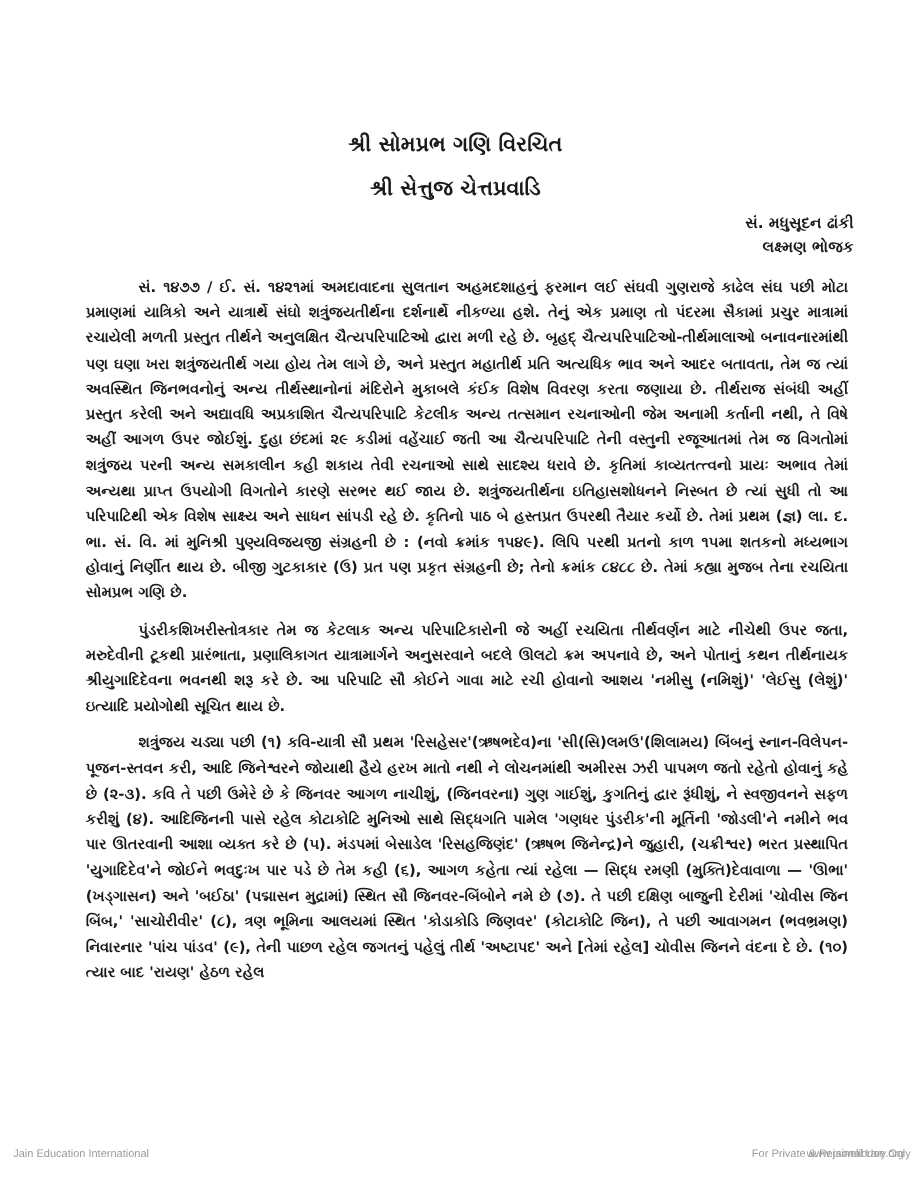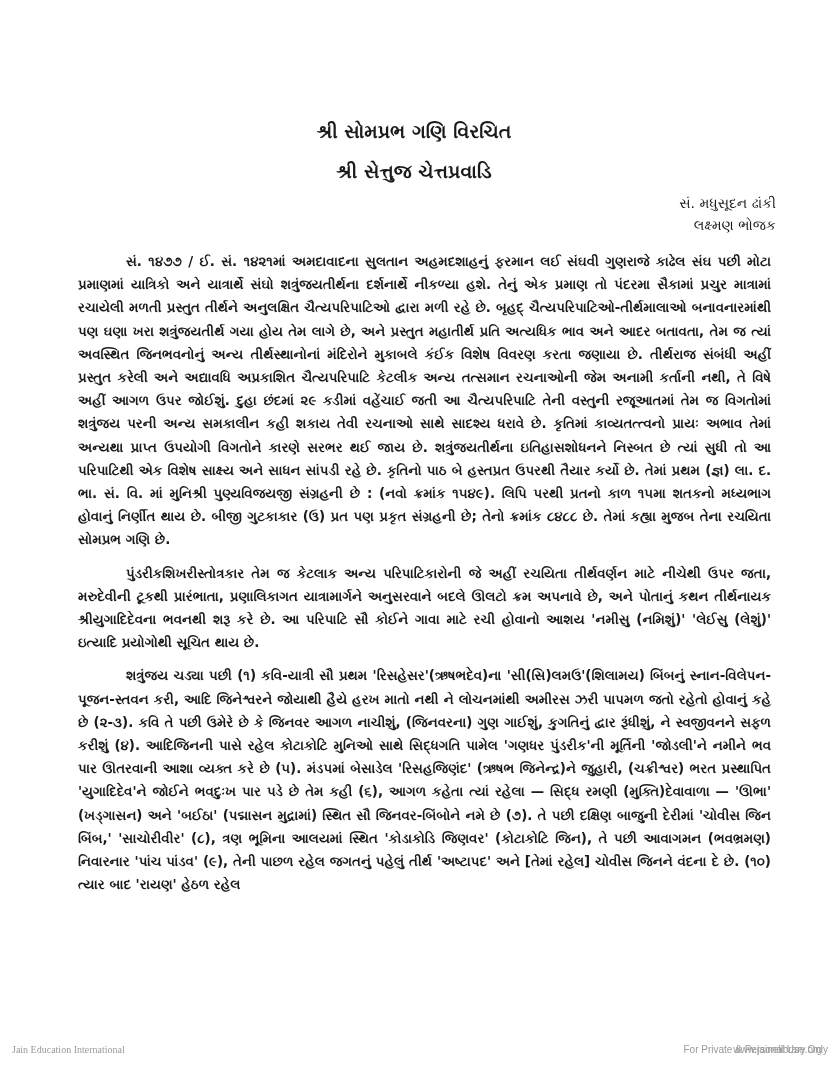--- a/index.html
+++ b/index.html
@@ -3,27 +3,27 @@
 <meta charset="utf-8">
 <style>
   html, body { margin: 0; padding: 0; background: #ffffff; }
   body { width: 828px; height: 1071px; position: relative; overflow: hidden;
          font-family: "DejaVu Sans", sans-serif; color: #1a1a1a; }
   .title { position: absolute; left: 0; width: 828px; text-align: center;
            font-size: 19px; font-weight: bold; line-height: 28px; }
   .title.t1 { top: 117px; }
   .title.t2 { top: 147px; margin-top: 10px; }
   .authors { position: absolute; right: 52px; top: 192px; text-align: right;
-             font-size: 14px; font-weight: normal; line-height: 22px; }
+             font-size: 14px; font-weight: bold; line-height: 22px; }
   .body { position: absolute; left: 78px; width: 693px; top: 250px;
           font-size: 13.4px; line-height: 23.2px; text-align: justify; }
   .body p { margin: 0 0 10px 0; text-indent: 48px; font-weight: bold; }
   .footer { position: absolute; top: 1044px; font-size: 10px; color: #9a9a9a;
             font-family: "Liberation Sans", sans-serif; }
-  .footer.left { left: 12px; font-family: Liberation Serif, serif; }
+  .footer.left { left: 12px; }
   .footer.center { left: 0; width: 828px; text-align: right; }
   .footer.right { right: 6px; }
 </style>
 </head>
 <body>
 
 <div class="title t1">શ્રી સોમપ્રભ ગણિ વિરચિત</div>
 <div class="title t2">શ્રી સેત્તુજ ચેત્તપ્રવાડિ</div>
 
 <div class="authors">

